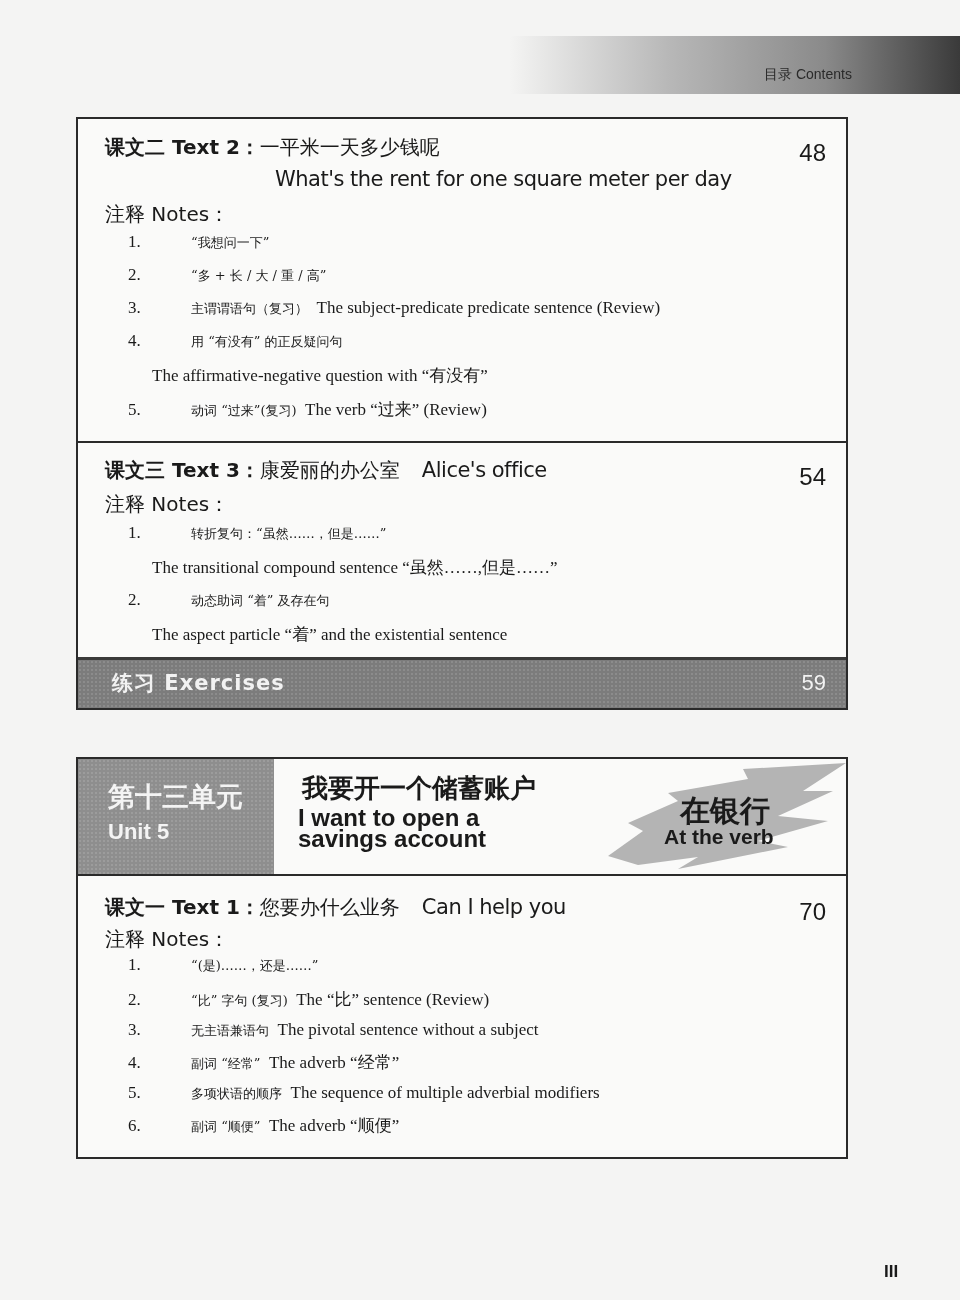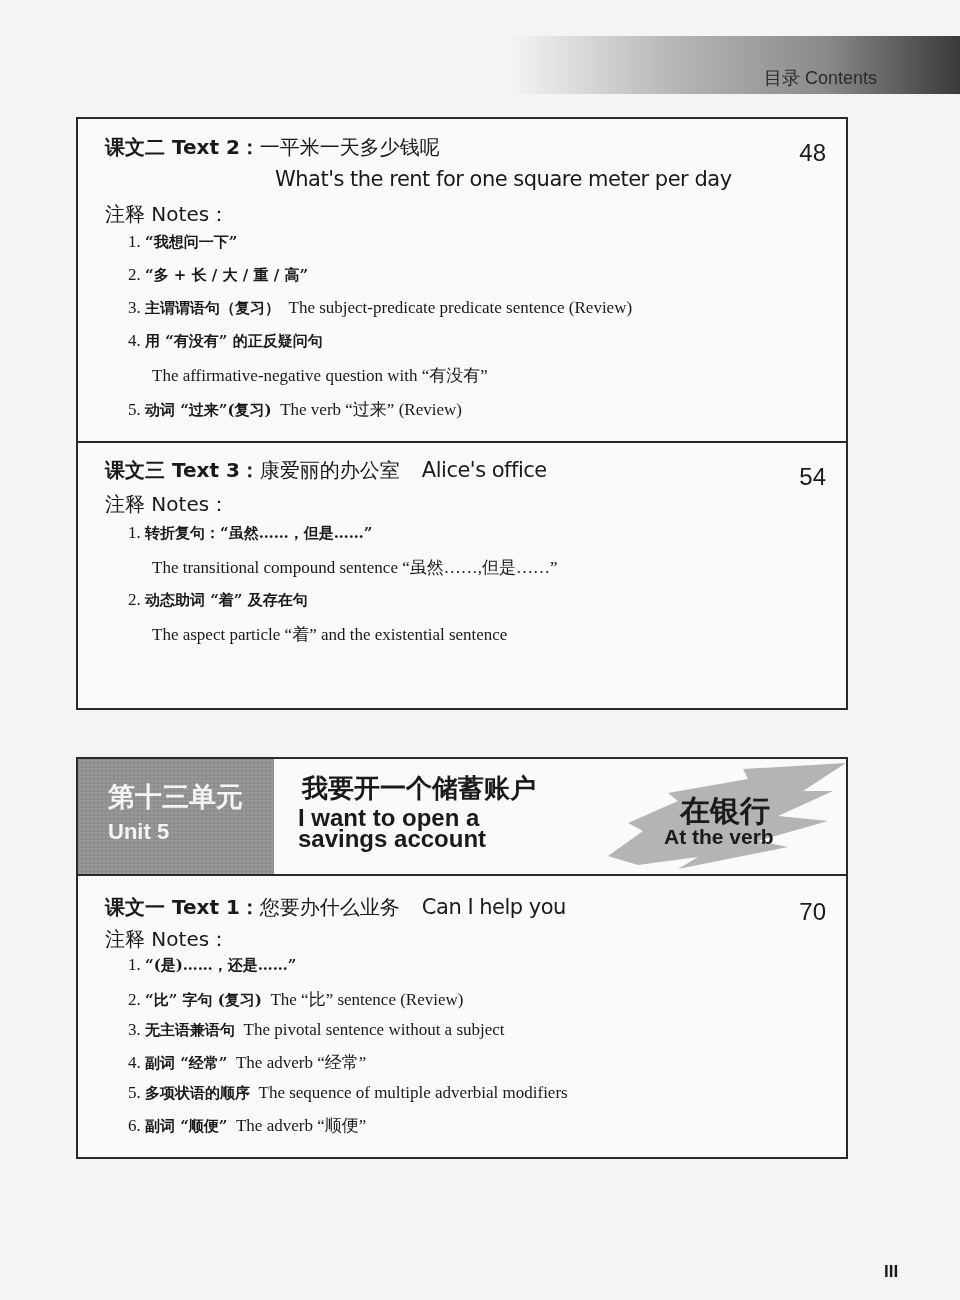--- a/index.html
+++ b/index.html
@@ -8,21 +8,21 @@
       background: #f4f4f3;
       font-family: "DejaVu Serif", "Liberation Serif", serif;
       color: #1a1a1a;
     }
     .header-band {
       position: absolute; left: 510px; top: 36px; width: 450px; height: 58px;
       background: linear-gradient(to right, rgba(200,200,200,0) 0%, #b8b8b8 35%, #8a8a8a 70%, #3a3a3a 100%);
     }
     .header-label {
       position: absolute; left: 764px; top: 66px;
-      font-family: "Liberation Sans", sans-serif; font-size: 18px; color: #2a2a2a;
+      font-family: "Liberation Sans", sans-serif; font-size: 14px; color: #2a2a2a;
     }
     .box {
       position: absolute; left: 76px; width: 772px;
       border: 2px solid #2a2a2a; background: #fafaf9; box-sizing: border-box;
     }
     .box1 { top: 117px; height: 593px; }
     .box2 { top: 757px; height: 402px; }
     .section { position: absolute; left: 0; right: 0; border-radius: 14px; }
     .divider { position: absolute; left: 0; right: 0; height: 2px; background: #2a2a2a; }
     .lesson-title {
@@ -44,21 +44,21 @@
     }
     .notes-head {
       position: absolute; left: 27px;
       font-family: "DejaVu Sans", sans-serif; font-size: 20px;
     }
     .note {
       position: absolute; left: 50px;
       font-family: "Liberation Serif", serif; font-size: 17px; white-space: nowrap;
     }
     .note.indent { left: 74px; }
-    .note .cn { font-family: "DejaVu Serif", serif; font-size: 15px; font-weight: bold; }
+    .note .cn { font-family: "DejaVu Serif", serif; font-size: 13px; font-weight: normal; margin-left: 46px; }
     .exercise-bar {
       position: absolute; left: 0; right: 0; bottom: 0; height: 48px;
       background: #7c7c7c;
       background-image: radial-gradient(rgba(255,255,255,0.12) 1px, transparent 1px);
       background-size: 4px 4px;
       border-top: 3px solid #3a3a3a;
     }
     .exercise-label {
       position: absolute; left: 34px; top: 9px;
       font-family: "DejaVu Sans", sans-serif; font-weight: bold; font-size: 21px; color: #f2f2f2;
@@ -160,20 +160,24 @@
       <span class="cn">转折复句：“虽然……，但是……”</span>
     </div>
     <div class="note indent" style="top:113px;">The transitional compound sentence “虽然……,但是……”</div>
     <div class="note" style="top:147px;">
       <span>2.</span>
       <span class="cn">动态助词 “着” 及存在句</span>
     </div>
     <div class="note indent" style="top:180px;">The aspect particle “着” and the existential sentence</div>
   </div>
 
+  <div class="exercise-bar">
+    <div class="exercise-label">练习 Exercises</div>
+    <div class="exercise-page">59</div>
+  </div>
 </div>
 
 <div class="box box2">
   <div class="unit-banner">
     <div class="unit-left">
       <div class="unit-cn">第十三单元</div>
       <div class="unit-en">Unit 5</div>
     </div>
     <div class="unit-title-cn">我要开一个储蓄账户</div>
     <div class="unit-title-en">I want to open a savings account</div>

